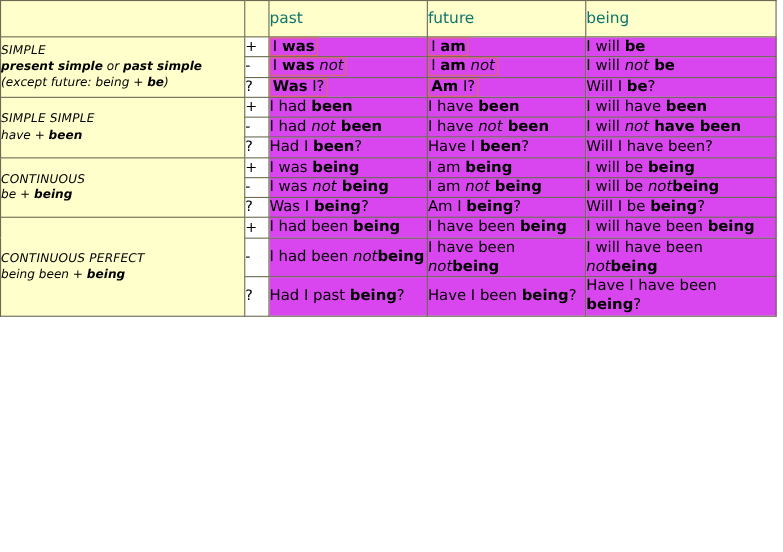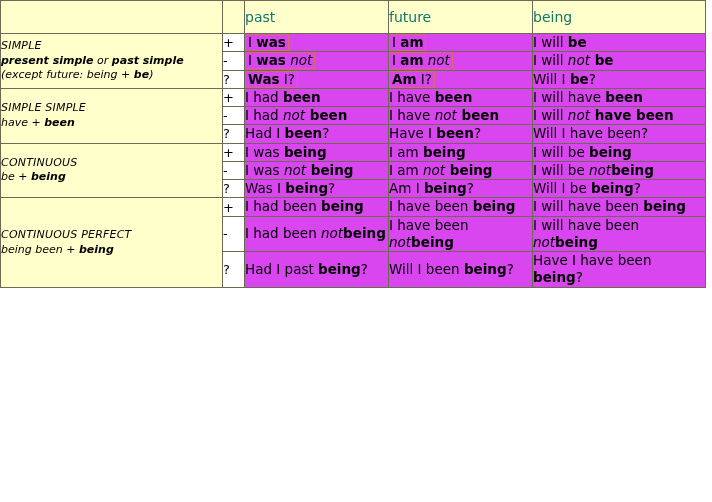--- a/index.html
+++ b/index.html
@@ -196,17 +196,17 @@
       </tr>
       <tr>
         <td class="sign-cell">-</td>
         <td class="s-cell"><span><span>I had </span><span> been </span><i>not</i><b>being</b></span></td>
         <td class="s-cell"><span><span>I have </span><span> been </span><i>not</i><b>being</b></span></td>
         <td class="s-cell"><span><span>I will </span><span> have been </span><i>not</i><b>being</b></span></td>
       </tr>
       <tr>
         <td class="sign-cell">?</td>
         <td class="s-cell"><span><span>Had I past </span><b>being</b><span>?</span></span></td>
-        <td class="s-cell"><span><span>Will I been </span><b>being</b><span>?</span></span></td>
+        <td class="s-cell"><span><span>Have I been </span><b>being</b><span>?</span></span></td>
         <td class="s-cell"><span><span>Have I have been </span><b>being</b><span>?</span></span></td>
       </tr>
     </tbody>
 </table>
 
 </body></html>

